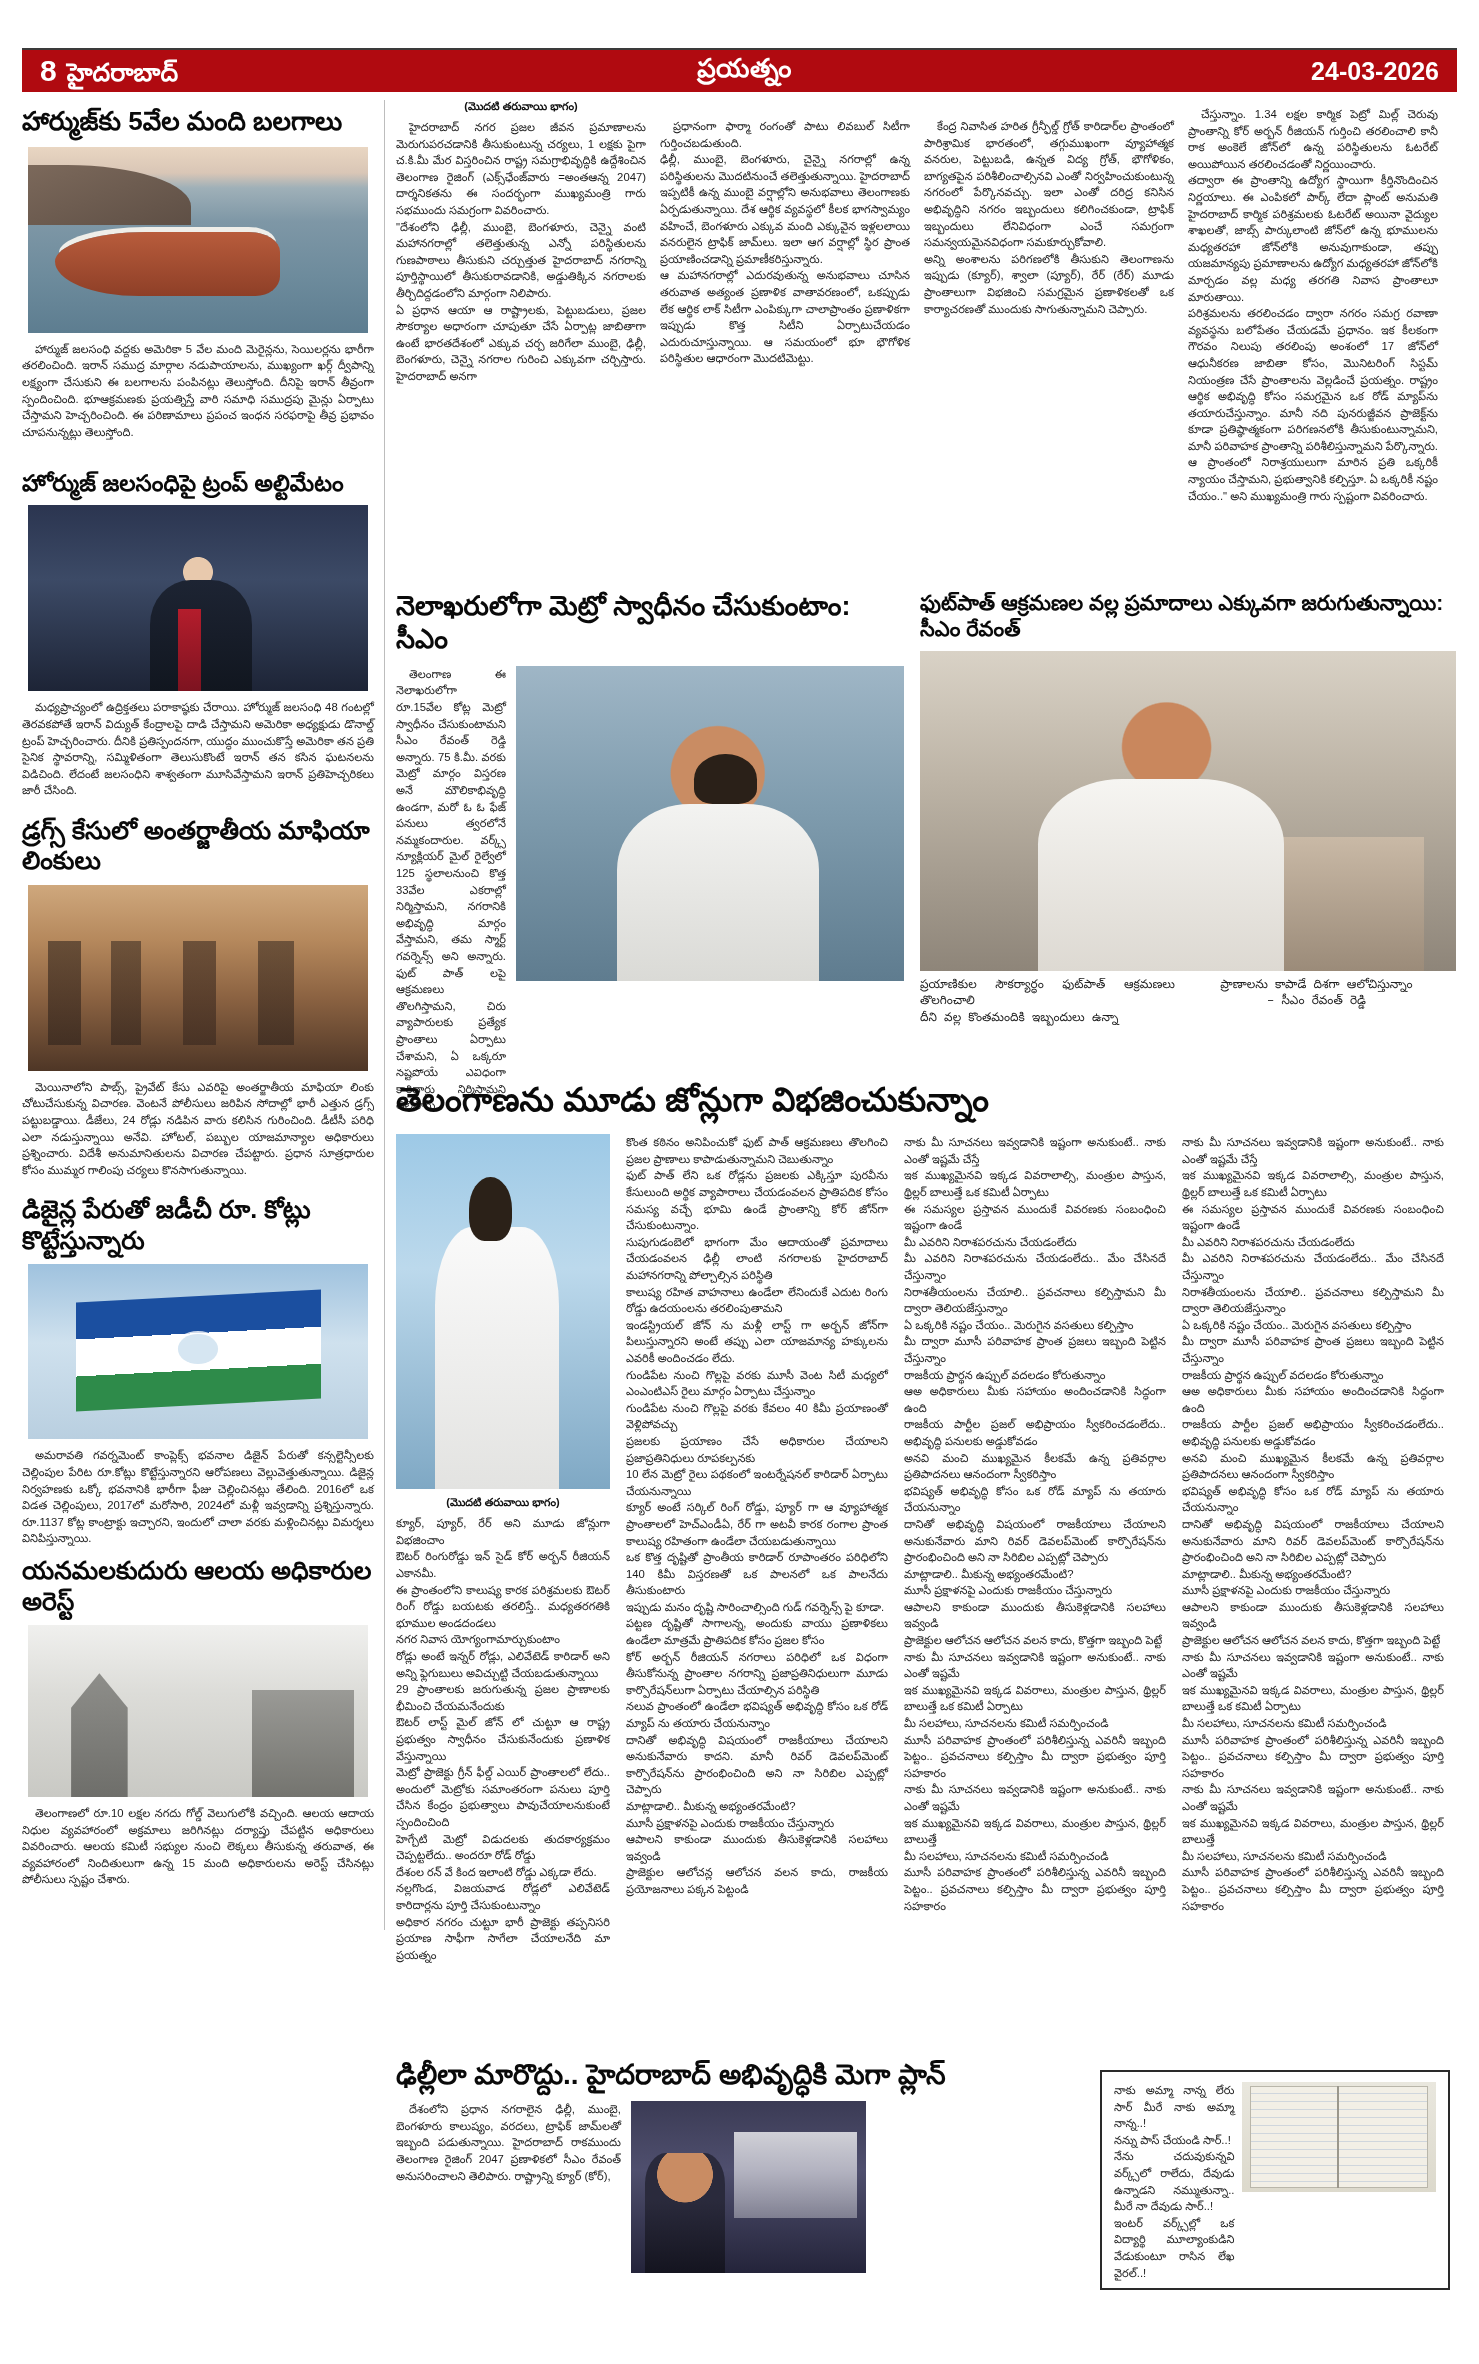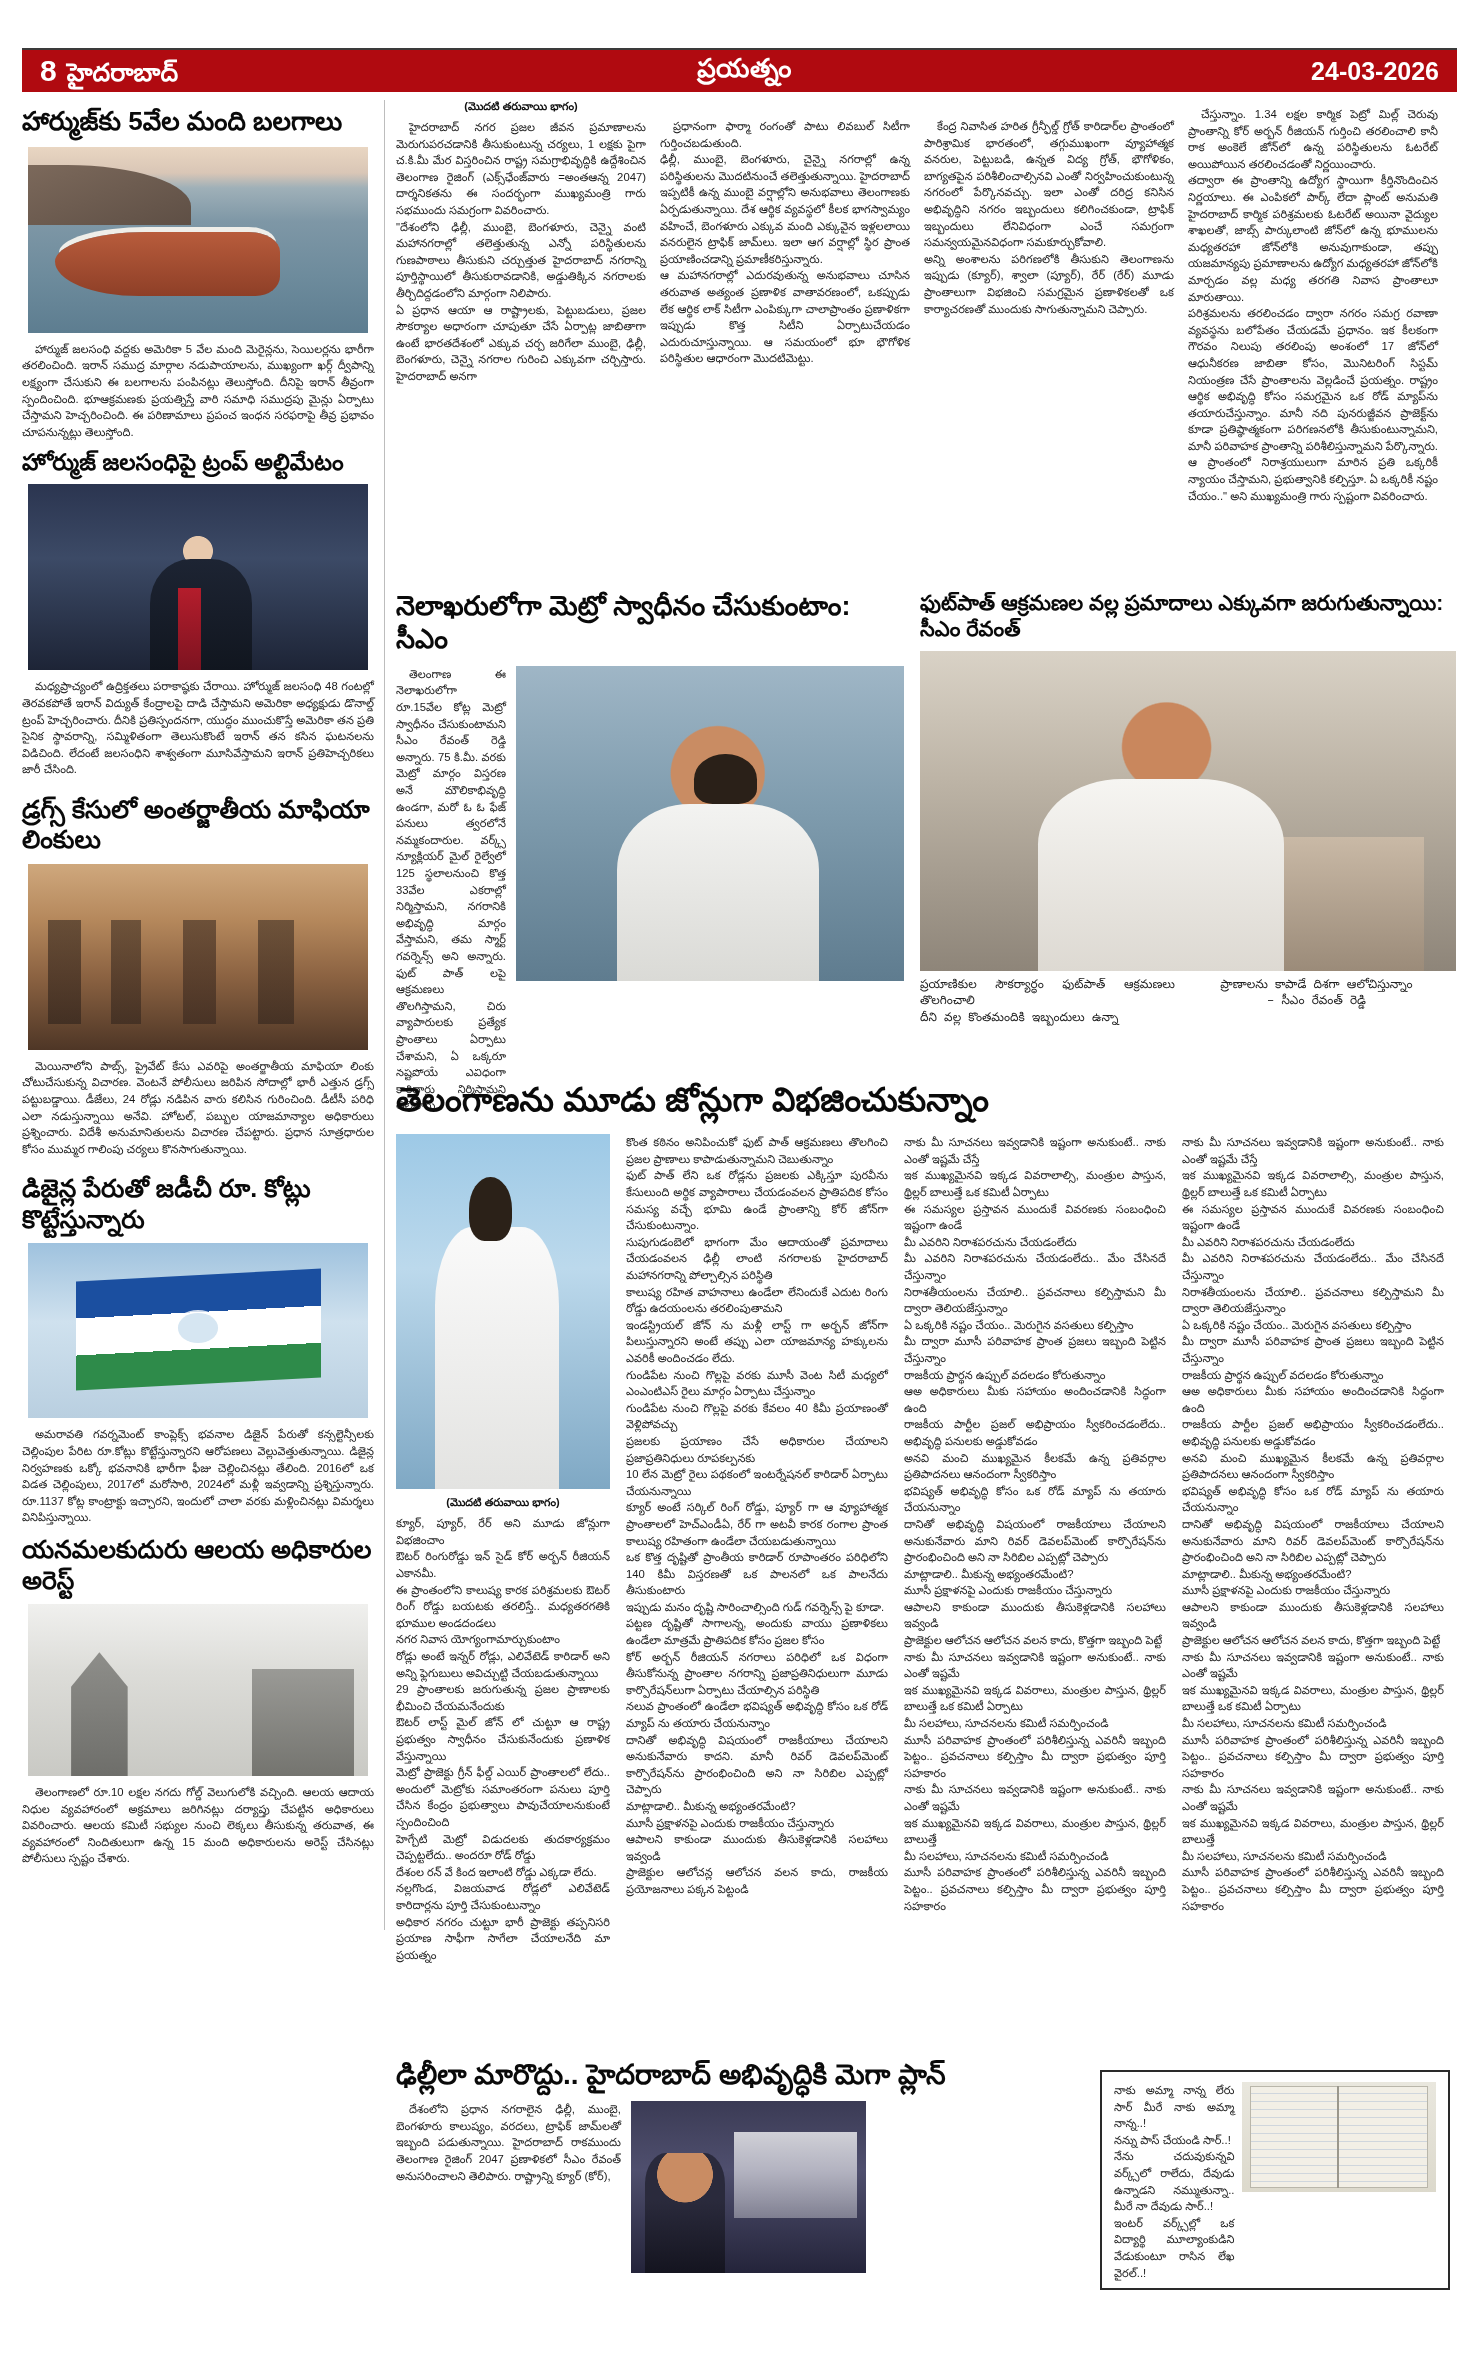--- a/index.html
+++ b/index.html
@@ -187,21 +187,21 @@
   <div style="position:absolute;left:22px;top:100px;width:352px;">
 
     <div>
       <div class="hl" style="font-size:26px;margin:6px 0 9px;">హార్ముజ్‌కు 5వేల మంది బలగాలు</div>
       <div class="photo ph-ship" style="width:340px;height:186px;margin:0 auto 8px;"></div>
       <div class="body-txt" style="width:352px;">
         <p>హార్ముజ్ జలసంధి వద్దకు అమెరికా 5 వేల మంది మెరైన్లను, సెయిలర్లను భారీగా తరలించింది. ఇరాన్ సముద్ర మార్గాల నడుపాయాలను, ముఖ్యంగా ఖర్గ్ ద్వీపాన్ని లక్ష్యంగా చేసుకుని ఈ బలగాలను పంపినట్లు తెలుస్తోంది. దీనిపై ఇరాన్ తీవ్రంగా స్పందించింది. భూఆక్రమణకు ప్రయత్నిస్తే వారి సమాధి సముద్రపు మైన్లు ఏర్పాటు చేస్తామని హెచ్చరించింది. ఈ పరిణామాలు ప్రపంచ ఇంధన సరఫరాపై తీవ్ర ప్రభావం చూపనున్నట్లు తెలుస్తోంది.</p>
       </div>
     </div>
 
-    <div style="margin-top:8px;">
+    <div style="margin-top:29px;">
       <div class="hl" style="font-size:23px;margin:6px 0 8px;">హోర్ముజ్ జలసంధిపై ట్రంప్ అల్టిమేటం</div>
       <div class="photo ph-trump" style="width:340px;height:186px;margin:0 auto 8px;"></div>
       <div class="body-txt" style="width:352px;">
         <p>మధ్యప్రాచ్యంలో ఉద్రిక్తతలు పరాకాష్ఠకు చేరాయి. హోర్ముజ్ జలసంధి 48 గంటల్లో తెరవకపోతే ఇరాన్ విద్యుత్ కేంద్రాలపై దాడి చేస్తామని అమెరికా అధ్యక్షుడు డొనాల్డ్ ట్రంప్ హెచ్చరించారు. దీనికి ప్రతిస్పందనగా, యుద్ధం ముంచుకొస్తే అమెరికా తన ప్రతి సైనిక స్థావరాన్ని, సమ్మిళితంగా తెలుసుకొంటే ఇరాన్ తన కసిన ఘటనలను విడిచింది. లేదంటే జలసంధిని శాశ్వతంగా మూసివేస్తామని ఇరాన్ ప్రతిహెచ్చరికలు జారీ చేసింది.</p>
       </div>
     </div>
 
     <div style="margin-top:16px;">
       <div class="hl" style="font-size:25px;margin:6px 0 9px;">డ్రగ్స్ కేసులో అంతర్జాతీయ మాఫియా లింకులు</div>
       <div class="photo ph-drugs" style="width:340px;height:186px;margin:0 auto 8px;"></div>

